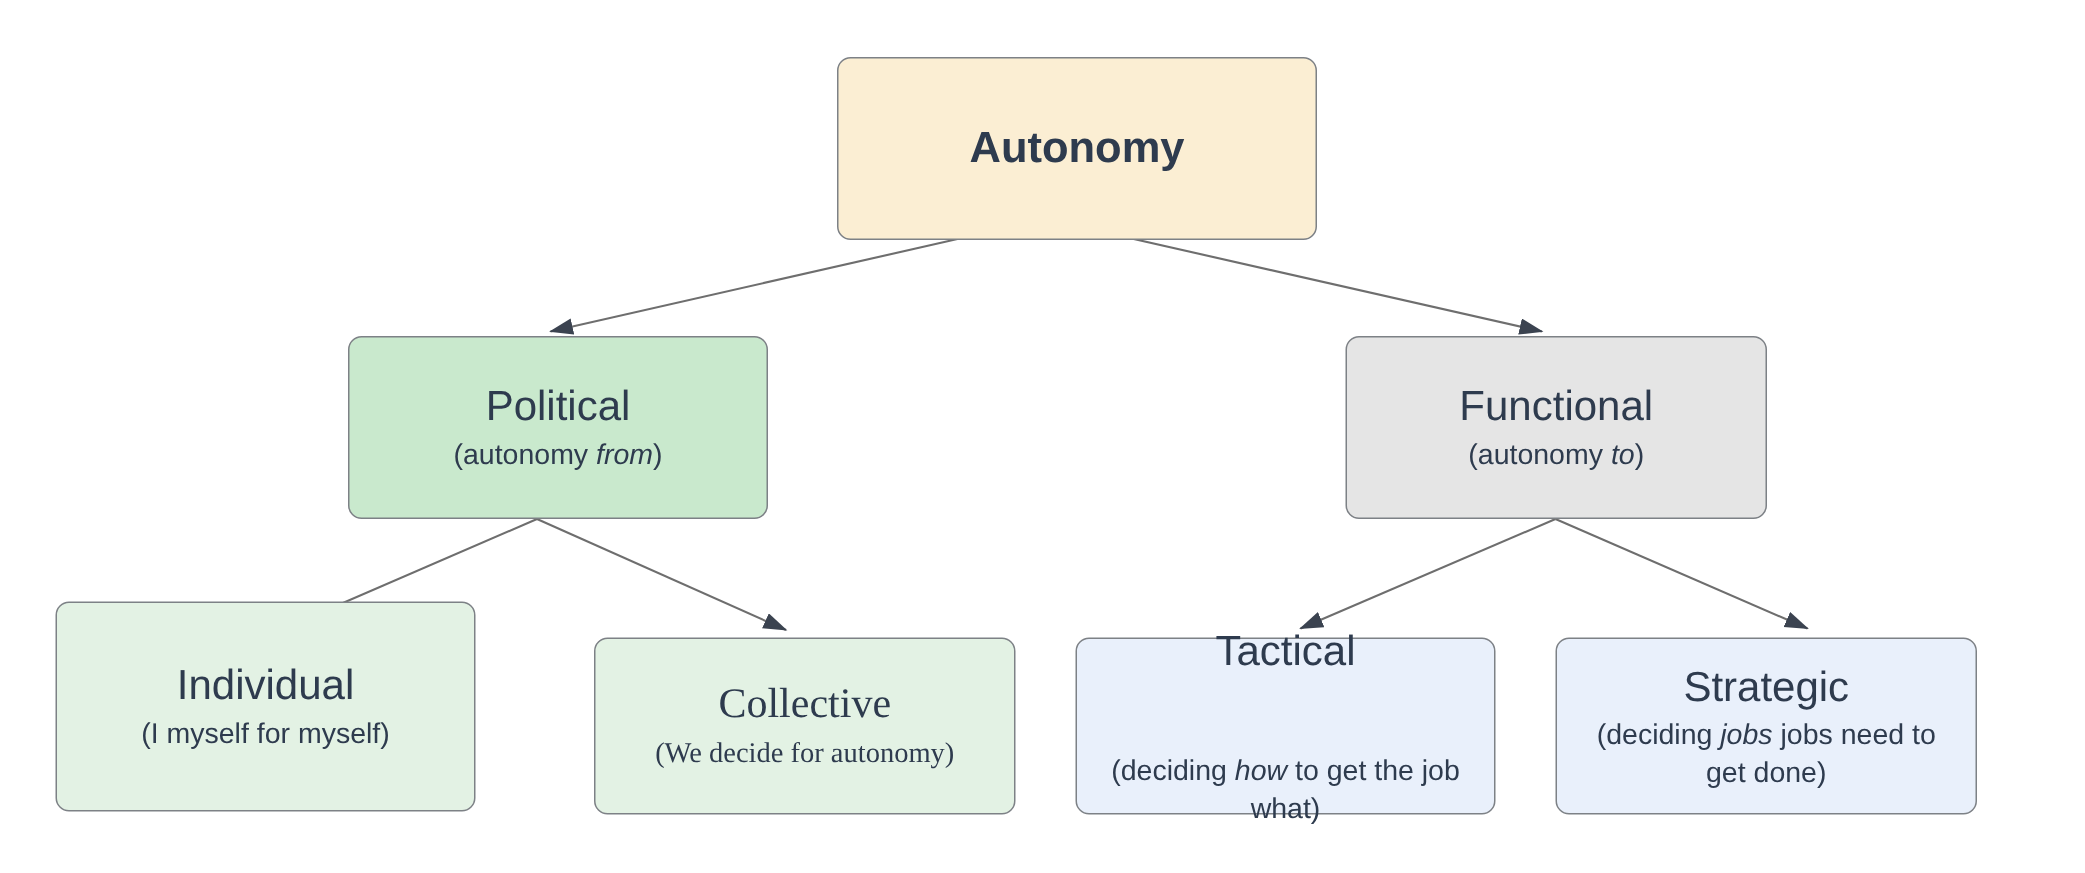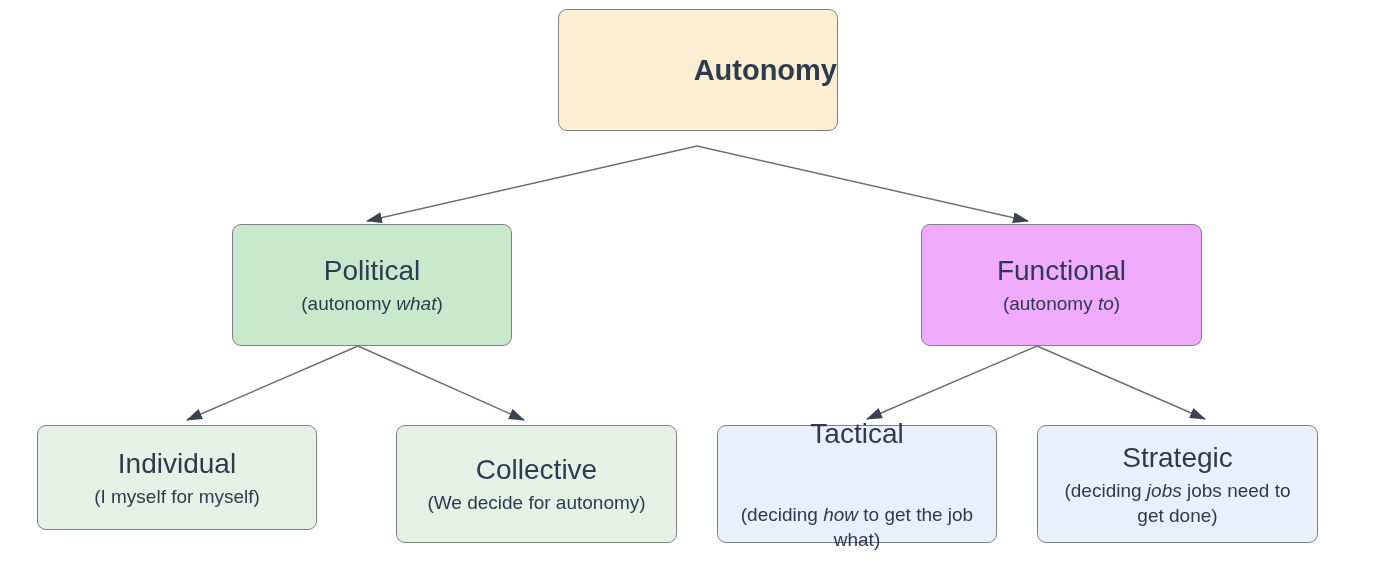--- a/index.html
+++ b/index.html
@@ -32,40 +32,40 @@
       </marker>
     </defs>
     <line x1="697" y1="146" x2="367" y2="221" marker-end="url(#arrowhead)"></line>
     <line x1="697" y1="146" x2="1028" y2="221" marker-end="url(#arrowhead)"></line>
     <line x1="358" y1="346" x2="187" y2="420" marker-end="url(#arrowhead)"></line>
     <line x1="358" y1="346" x2="524" y2="420" marker-end="url(#arrowhead)"></line>
     <line x1="1037" y1="346" x2="867" y2="419" marker-end="url(#arrowhead)"></line>
     <line x1="1037" y1="346" x2="1205" y2="419" marker-end="url(#arrowhead)"></line>
   </svg>
 
-  <div class="node root" style="left: 558px; top: 9px; width: 280px; height: 122px; background: rgb(251, 238, 211); align-items: flex-end;">
+  <div class="node root" style="left: 558px; top: 38px; width: 320px; height: 122px; background: rgb(251, 238, 211);">
     <div class="title">Autonomy</div>
   </div>
 
   <div class="node" style="left: 232px; top: 224px; width: 280px; height: 122px; background: rgb(201, 233, 205);">
     <div class="title">Political</div>
-    <div class="subtitle"><span>(autonomy </span><i>what</i><span>)</span></div>
+    <div class="subtitle"><span>(autonomy </span><i>from</i><span>)</span></div>
   </div>
 
-  <div class="node" style="left: 897px; top: 224px; width: 281px; height: 122px; background: #f0abfc; margin-left: 24px;">
+  <div class="node" style="left: 897px; top: 224px; width: 281px; height: 122px; background: #e5e5e5;">
     <div class="title">Functional</div>
     <div class="subtitle"><span>(autonomy </span><i>to</i><span>)</span></div>
   </div>
 
-  <div class="node" style="left: 37px; top: 425px; width: 280px; height: 105px; background: rgb(227, 242, 228);">
+  <div class="node" style="left: 37px; top: 401px; width: 280px; height: 140px; background: rgb(227, 242, 228);">
     <div class="title">Individual</div>
     <div class="subtitle"><span>(I myself for myself)</span><i></i><span></span></div>
   </div>
 
-  <div class="node" style="left: 396px; top: 425px; width: 281px; height: 118px; background: rgb(227, 242, 228);">
+  <div class="node" style="left: 396px; top: 425px; width: 281px; height: 118px; background: rgb(227, 242, 228); font-family: Liberation Serif, serif;">
     <div class="title">Collective</div>
     <div class="subtitle"><span>(We decide for autonomy)</span><i></i><span></span></div>
   </div>
 
   <div class="node" style="left: 717px; top: 425px; width: 280px; height: 118px; background: rgb(233, 240, 251); gap: 48px;">
     <div class="title">Tactical</div>
     <div class="subtitle"><span>(deciding </span><i>how</i><span> to get the job what)</span></div>
   </div>
 
   <div class="node" style="left: 1037px; top: 425px; width: 281px; height: 118px; background: rgb(233, 240, 251);">

